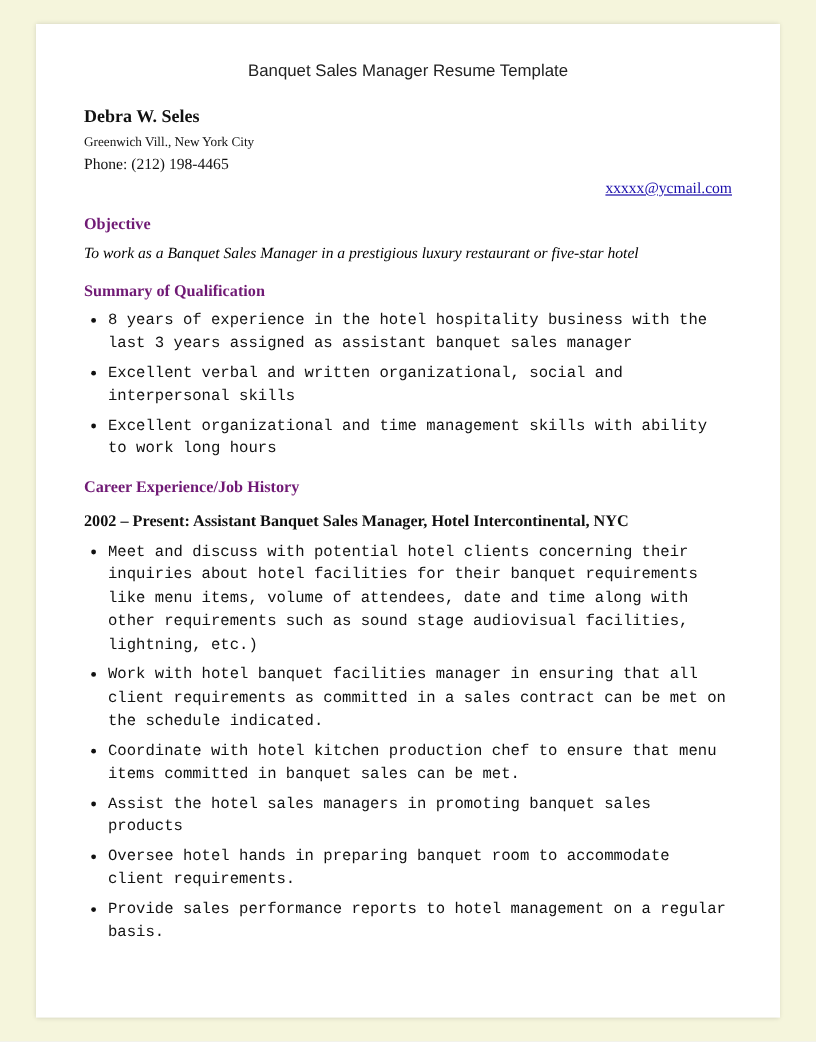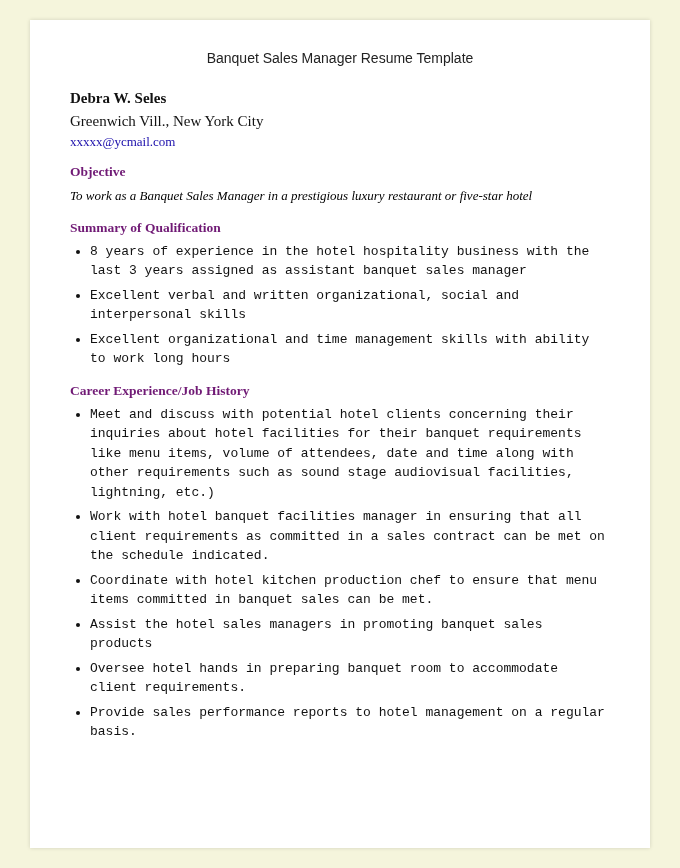--- a/index.html
+++ b/index.html
@@ -37,34 +37,36 @@
       color: #222;
       font-family: Arial, sans-serif;
     }
     .name {
       font-size: 15px;
       font-weight: bold;
       margin-bottom: 6px;
       color: #111;
     }
     .address {
-      font-size: 15px;
+      font-size: 11px;
       margin-bottom: 4px;
       color: #111;
     }
     .phone {
       font-size: 13px;
       margin-bottom: 4px;
       color: #111;
     }
     .email {
       font-size: 13px;
       color: #1a0dab;
+      text-decoration: underline;
       margin-bottom: 14px;
       display: block;
+      text-align: right;
     }
     .section-title {
       font-size: 13.5px;
       font-weight: bold;
       margin-top: 14px;
       margin-bottom: 6px;
       color: #701a75;
     }
     .objective-text {
       font-size: 13px;
@@ -96,34 +98,36 @@
 </head>
 <body>
 
 <div class="page-wrapper">
   <div class="resume-page">
 
     <div class="page-title">Banquet Sales Manager Resume Template</div>
 
     <div class="name">Debra W. Seles</div>
     <div class="address">Greenwich Vill., New York City</div>
+    <div class="phone">Phone: (212) 198-4465</div>
     <a class="email">xxxxx@ycmail.com</a>
 
     <div class="section-title">Objective</div>
     <div class="objective-text">To work as a Banquet Sales Manager in a prestigious luxury restaurant or five-star hotel</div>
 
     <div class="section-title">Summary of Qualification</div>
     <ul class="bullet-list">
       <li>8 years of experience in the hotel hospitality business with the last 3 years assigned as assistant banquet sales manager</li>
       <li>Excellent verbal and written organizational, social and interpersonal skills</li>
       <li>Excellent organizational and time management skills with ability to work long hours</li>
     </ul>
 
     <div class="section-title">Career Experience/Job History</div>
 
+    <div class="job-title">2002 – Present:  Assistant Banquet Sales Manager, Hotel Intercontinental, NYC</div>
     <ul class="bullet-list">
       <li>Meet and discuss with potential hotel clients concerning their inquiries about hotel facilities for their banquet requirements like menu items, volume of attendees, date and time along with other requirements such as sound stage audiovisual facilities, lightning, etc.)</li>
       <li>Work with hotel banquet facilities manager in ensuring that all client requirements as committed in a sales contract can be met on the schedule indicated.</li>
       <li>Coordinate with hotel kitchen production chef to ensure that menu items committed in banquet sales can be met.</li>
       <li>Assist the hotel sales managers in promoting banquet sales products</li>
       <li>Oversee hotel hands in preparing banquet room to accommodate client requirements.</li>
       <li>Provide sales performance reports to hotel management on a regular basis.</li>
     </ul>
 
   </div>

